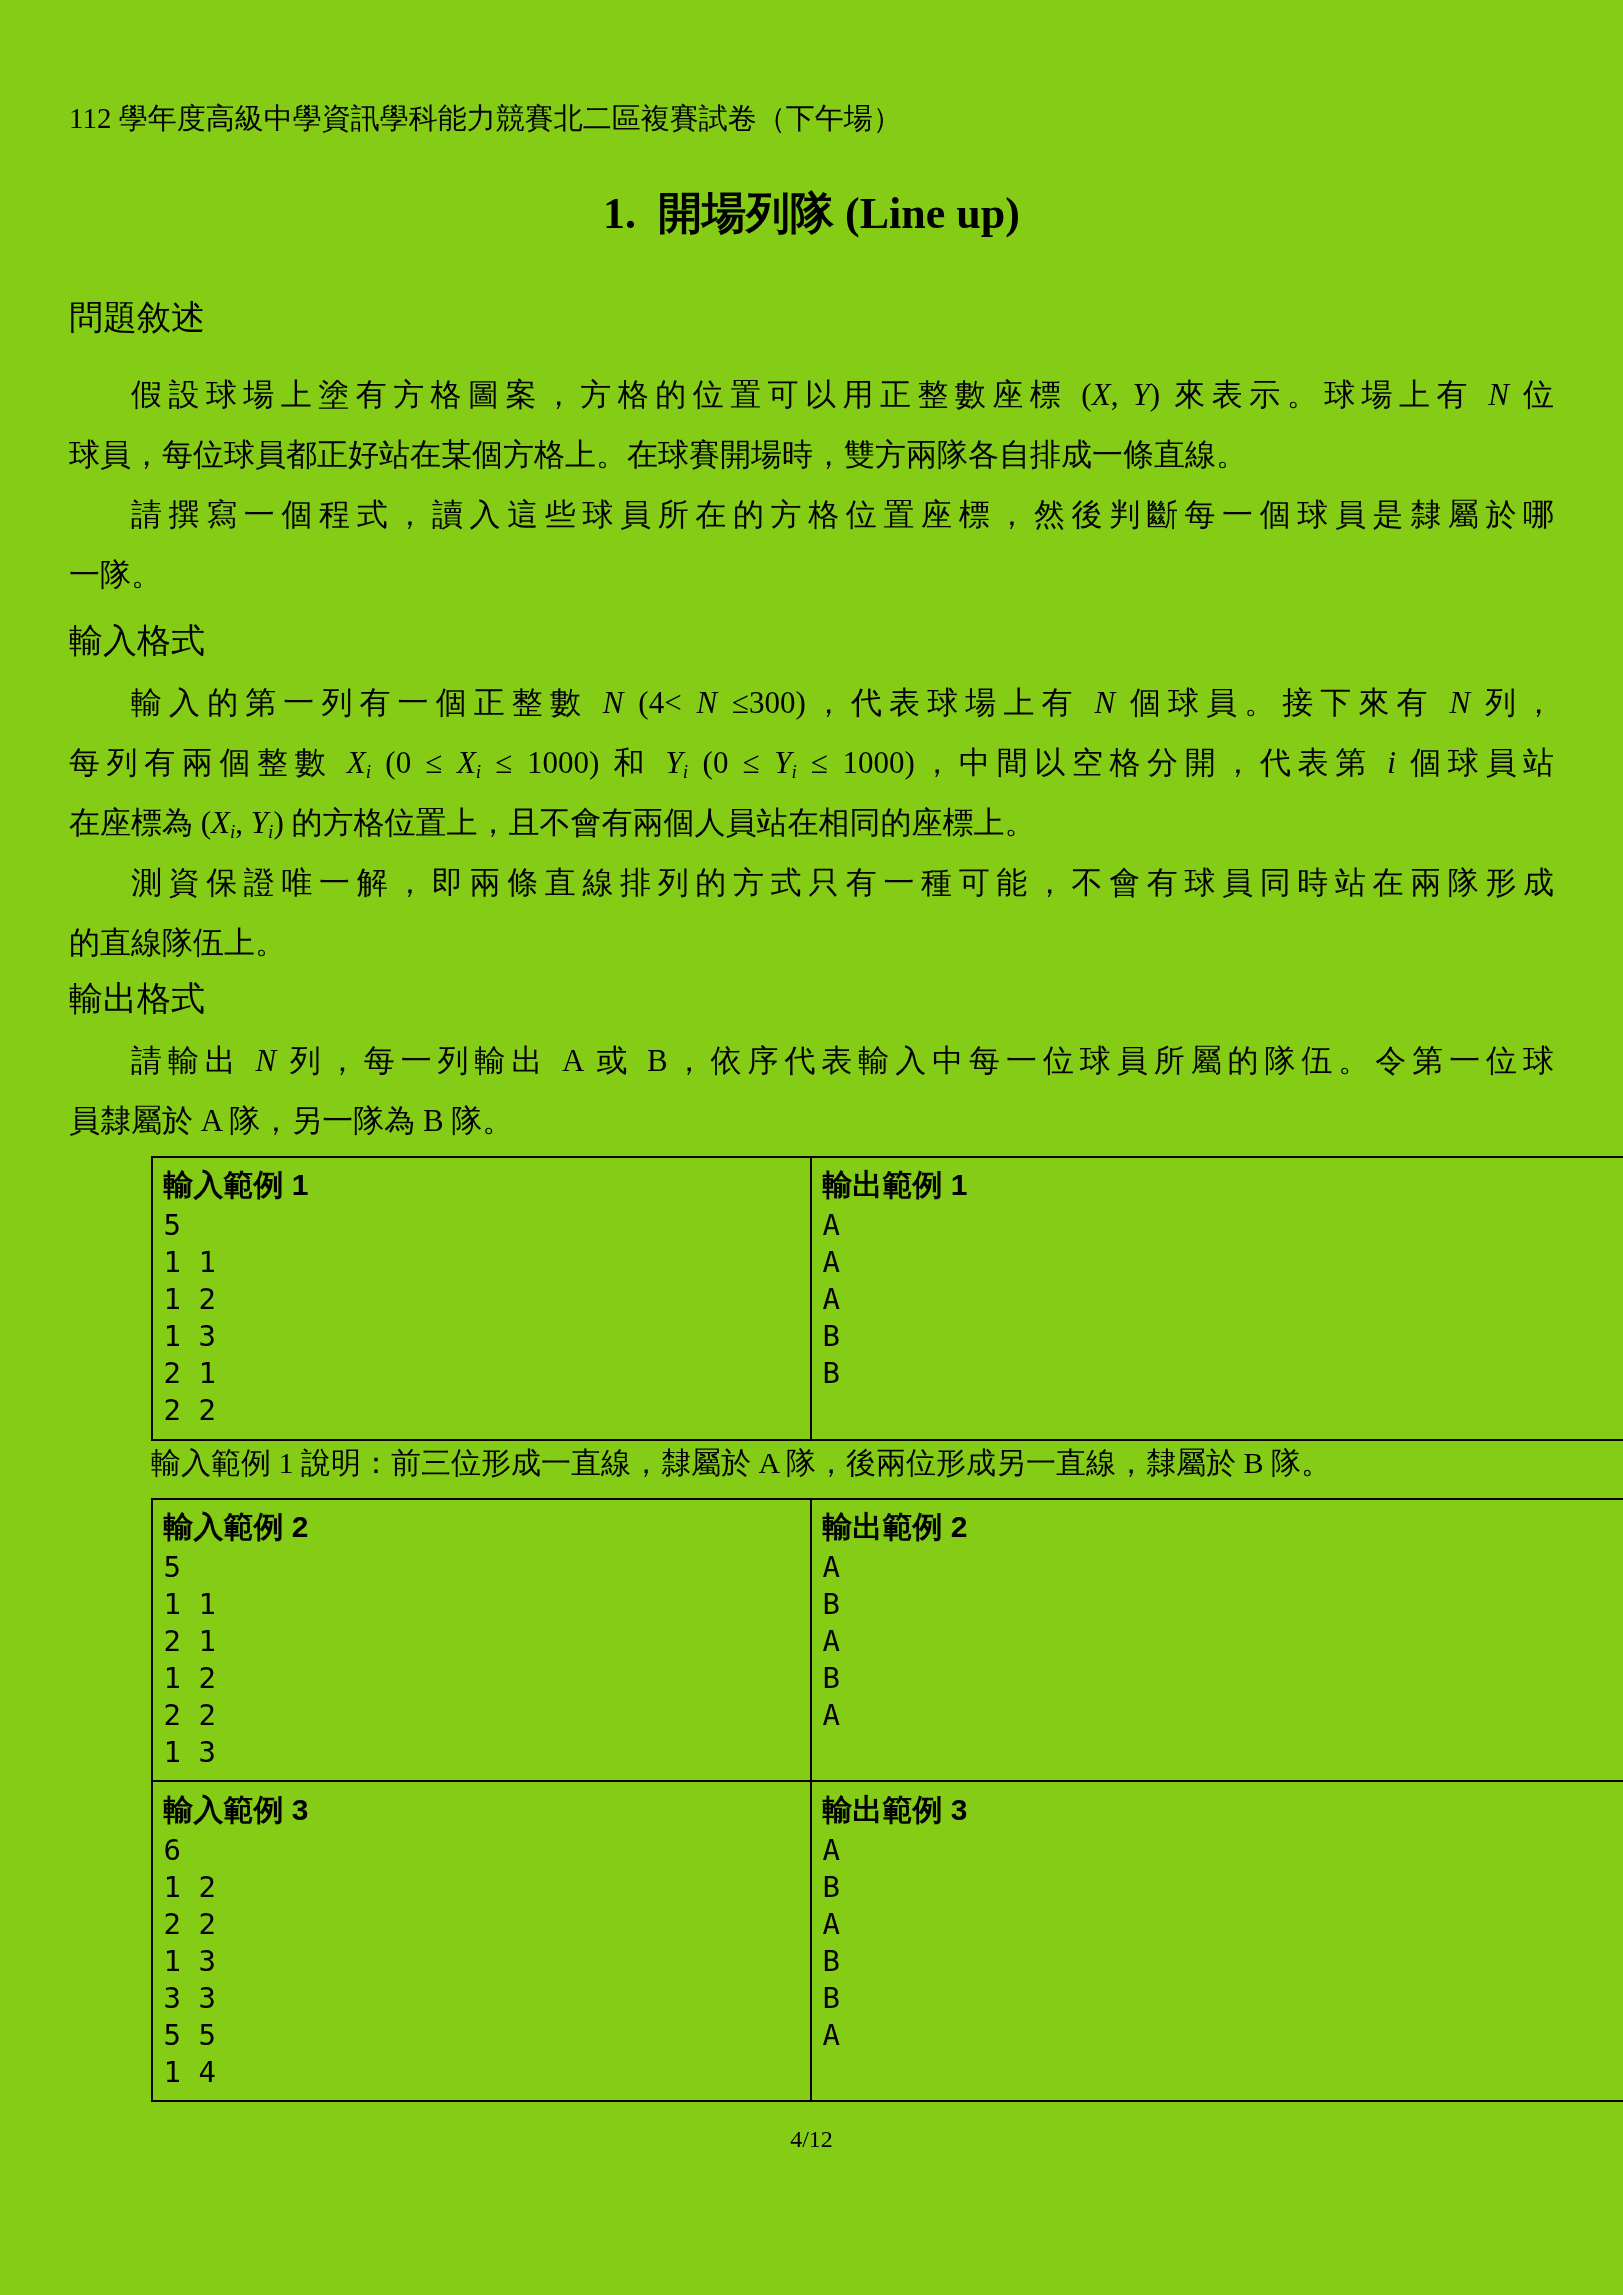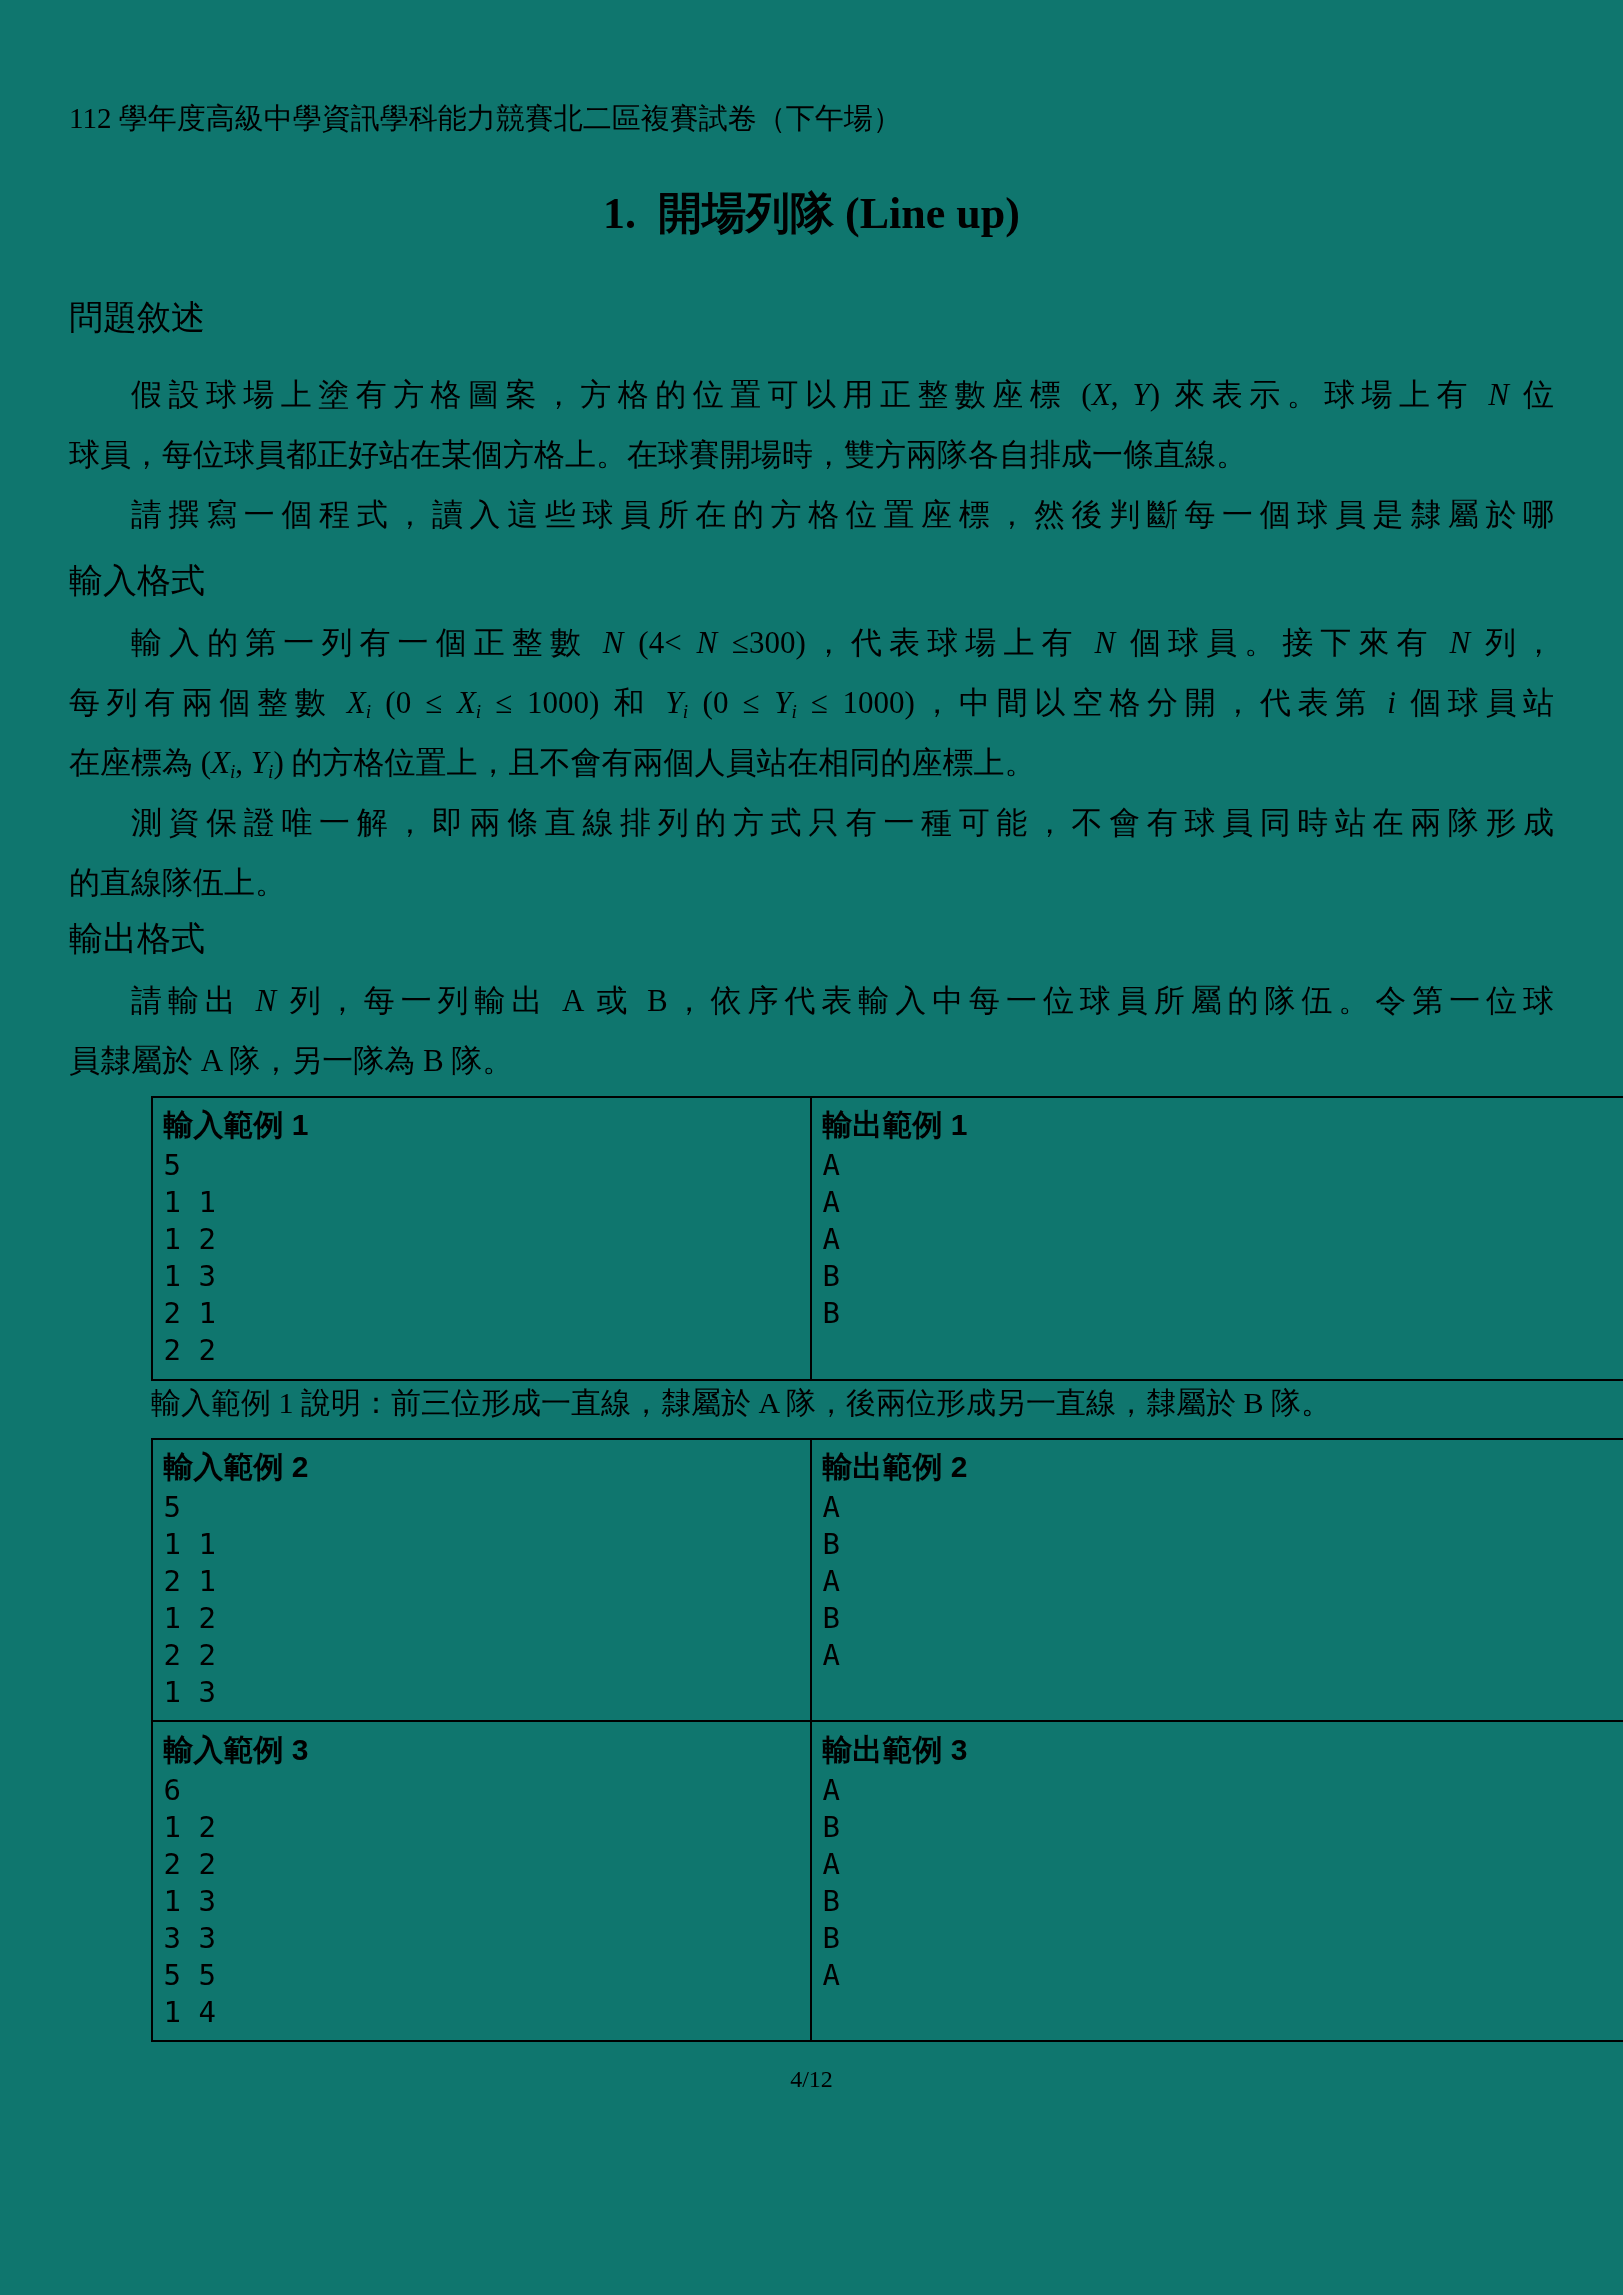--- a/index.html
+++ b/index.html
@@ -6,21 +6,21 @@
     margin: 0;
     padding: 0;
     background: #ffffff;
   }
   .page {
     position: relative;
     width: 1623px;
     height: 2295px;
     box-sizing: border-box;
     padding: 0 69px 0 69px;
-    background: #0f766e;
+    background: #84cc16;
     color: #000000;
     font-family: "Liberation Serif", "DejaVu Serif", serif;
     overflow: hidden;
   }
   .doc-header {
     margin-top: 99px;
     font-size: 29px;
     line-height: 39px;
     white-space: nowrap;
   }
@@ -118,20 +118,21 @@
 
   <div class="sec-heading h-problem">問題敘述</div>
 
   <div class="para mt">
     <span class="ln first j">假設球場上塗有方格圖案，方格的位置可以用正整數座標 (<i>X</i>, <i>Y</i>) 來表示。球場上有 <i>N</i> 位</span>
     <span class="ln">球員，每位球員都正好站在某個方格上。在球賽開場時，雙方兩隊各自排成一條直線。</span>
   </div>
 
   <div class="para">
     <span class="ln first j">請撰寫一個程式，讀入這些球員所在的方格位置座標，然後判斷每一個球員是隸屬於哪</span>
+    <span class="ln">一隊。</span>
   </div>
 
   <div class="sec-heading h-input">輸入格式</div>
 
   <div class="para mt-s">
     <span class="ln first j">輸入的第一列有一個正整數 <i>N</i> (4&lt; <i>N</i> ≤300)，代表球場上有 <i>N</i> 個球員。接下來有 <i>N</i> 列，</span>
     <span class="ln j">每列有兩個整數 <i>X<sub>i</sub></i> (0 ≤ <i>X<sub>i</sub></i> ≤ 1000) 和 <i>Y<sub>i</sub></i> (0 ≤ <i>Y<sub>i</sub></i> ≤ 1000)，中間以空格分開，代表第 <i>i</i> 個球員站</span>
     <span class="ln">在座標為 (<i>X<sub>i</sub></i>, <i>Y<sub>i</sub></i>) 的方格位置上，且不會有兩個人員站在相同的座標上。</span>
   </div>
 

